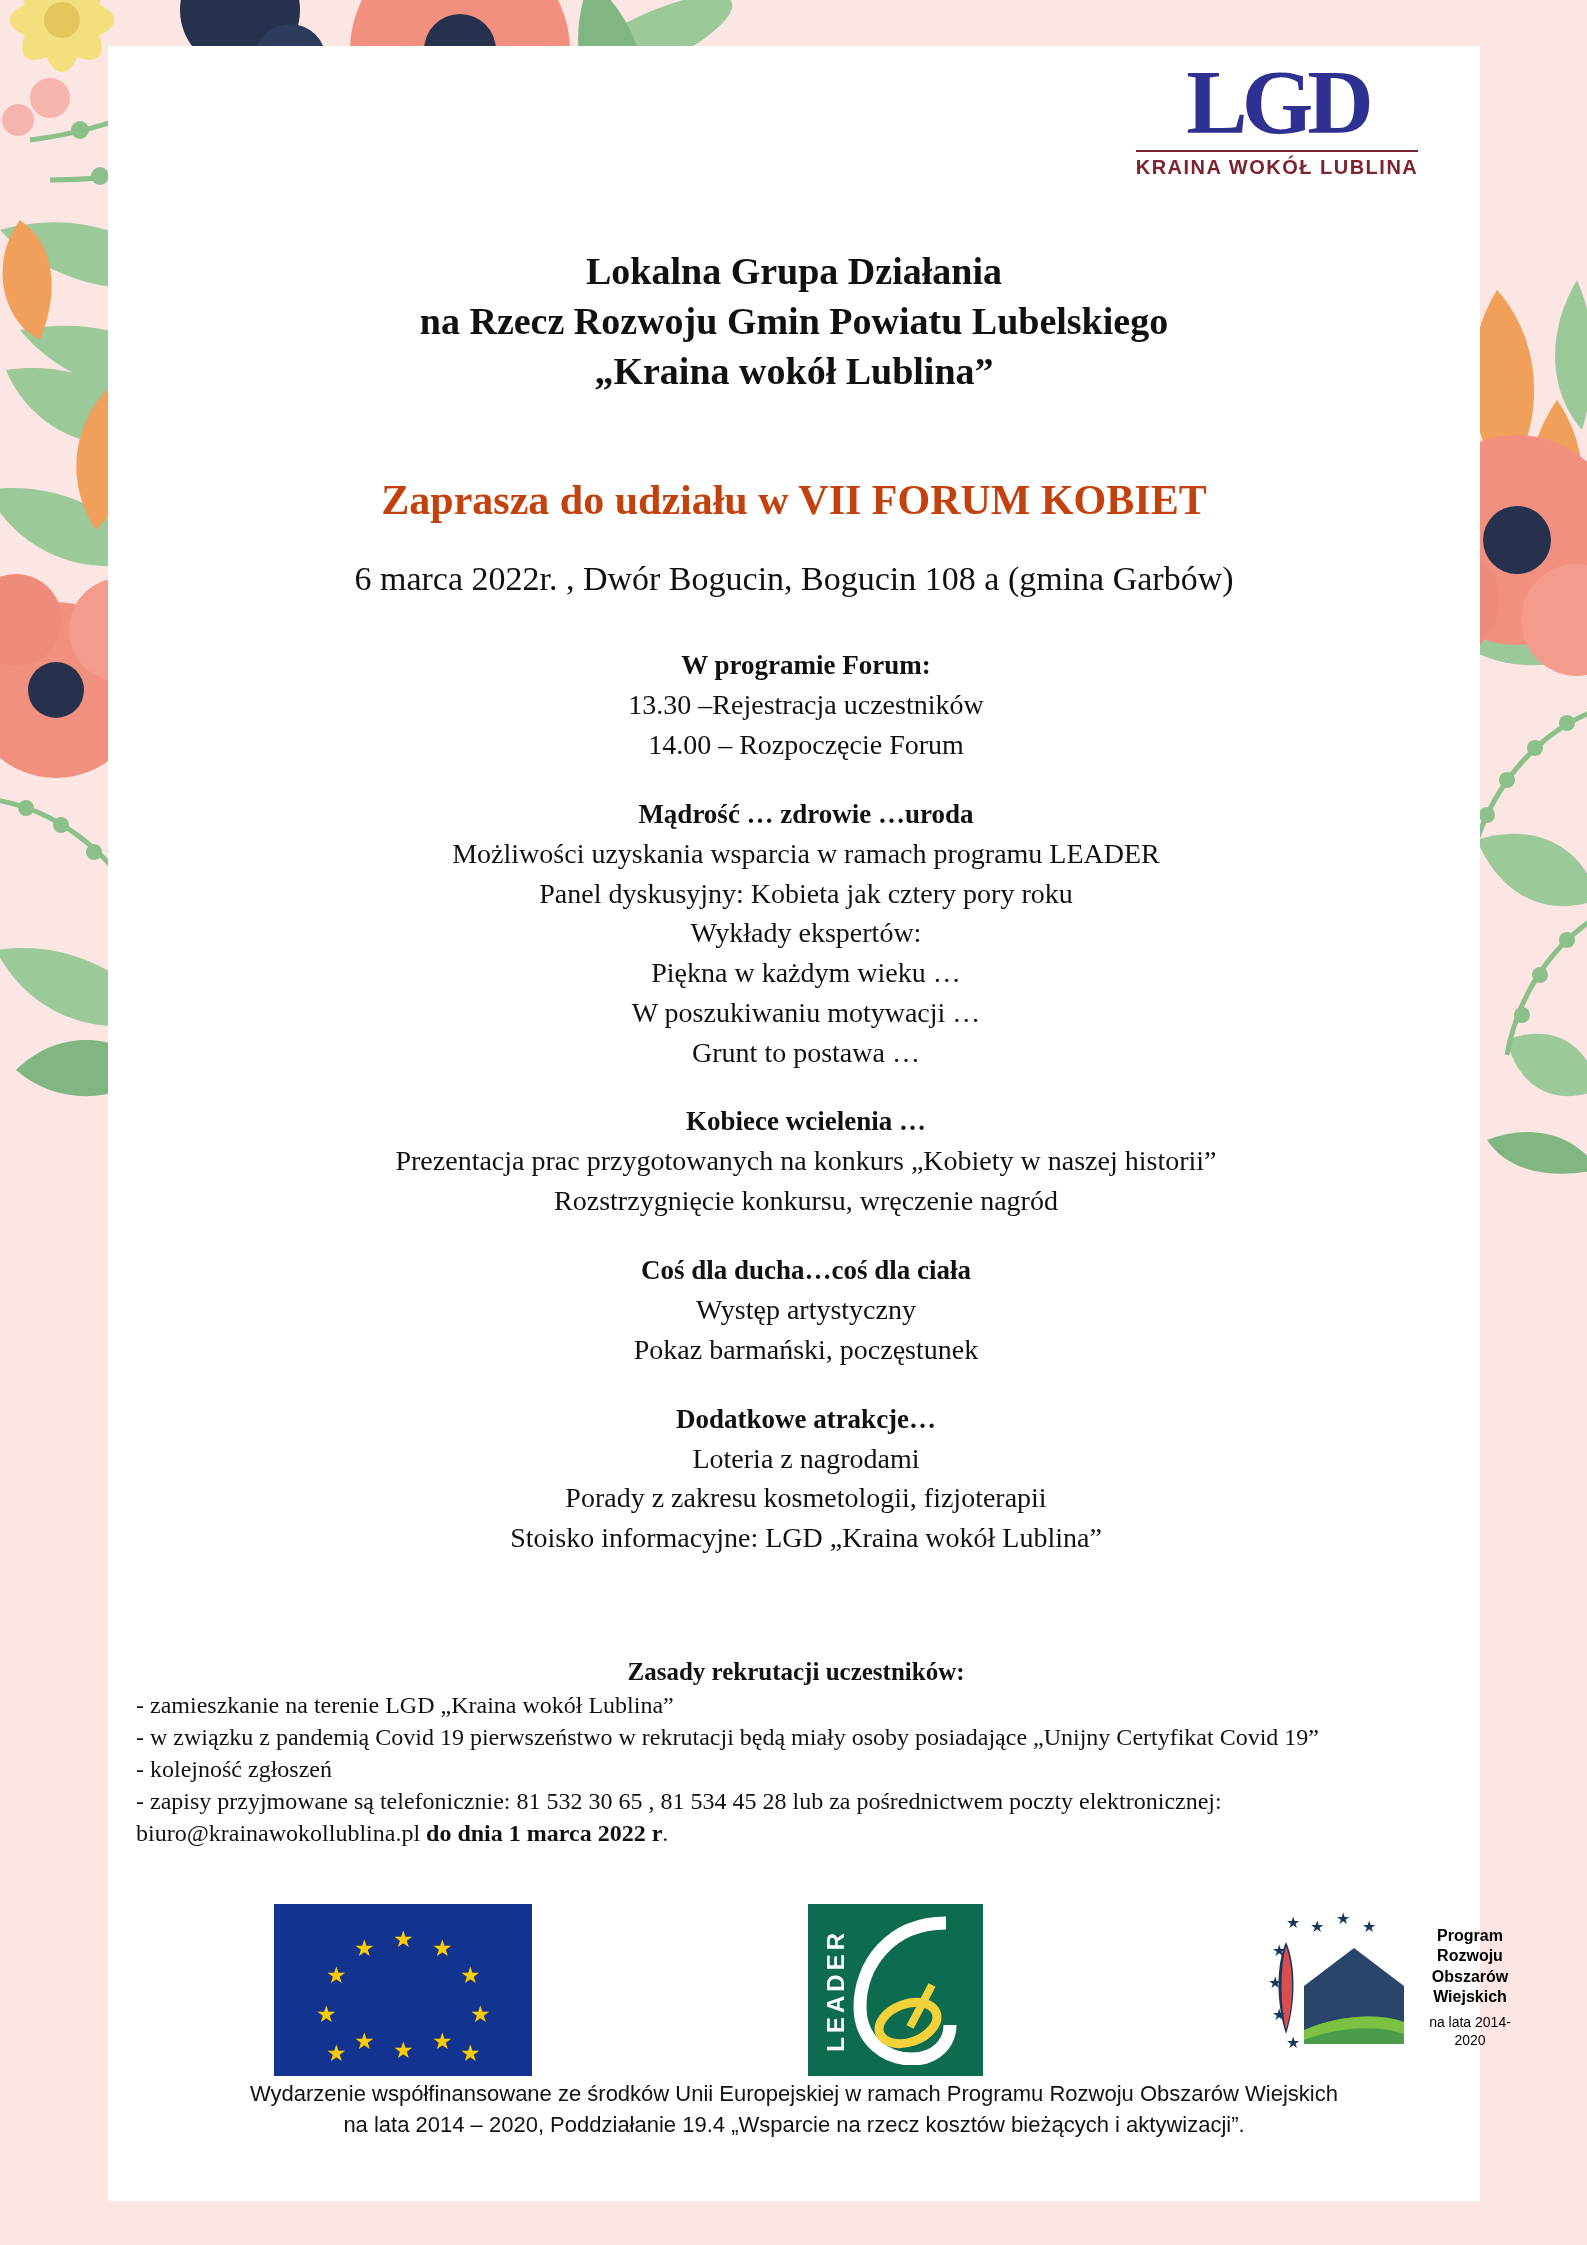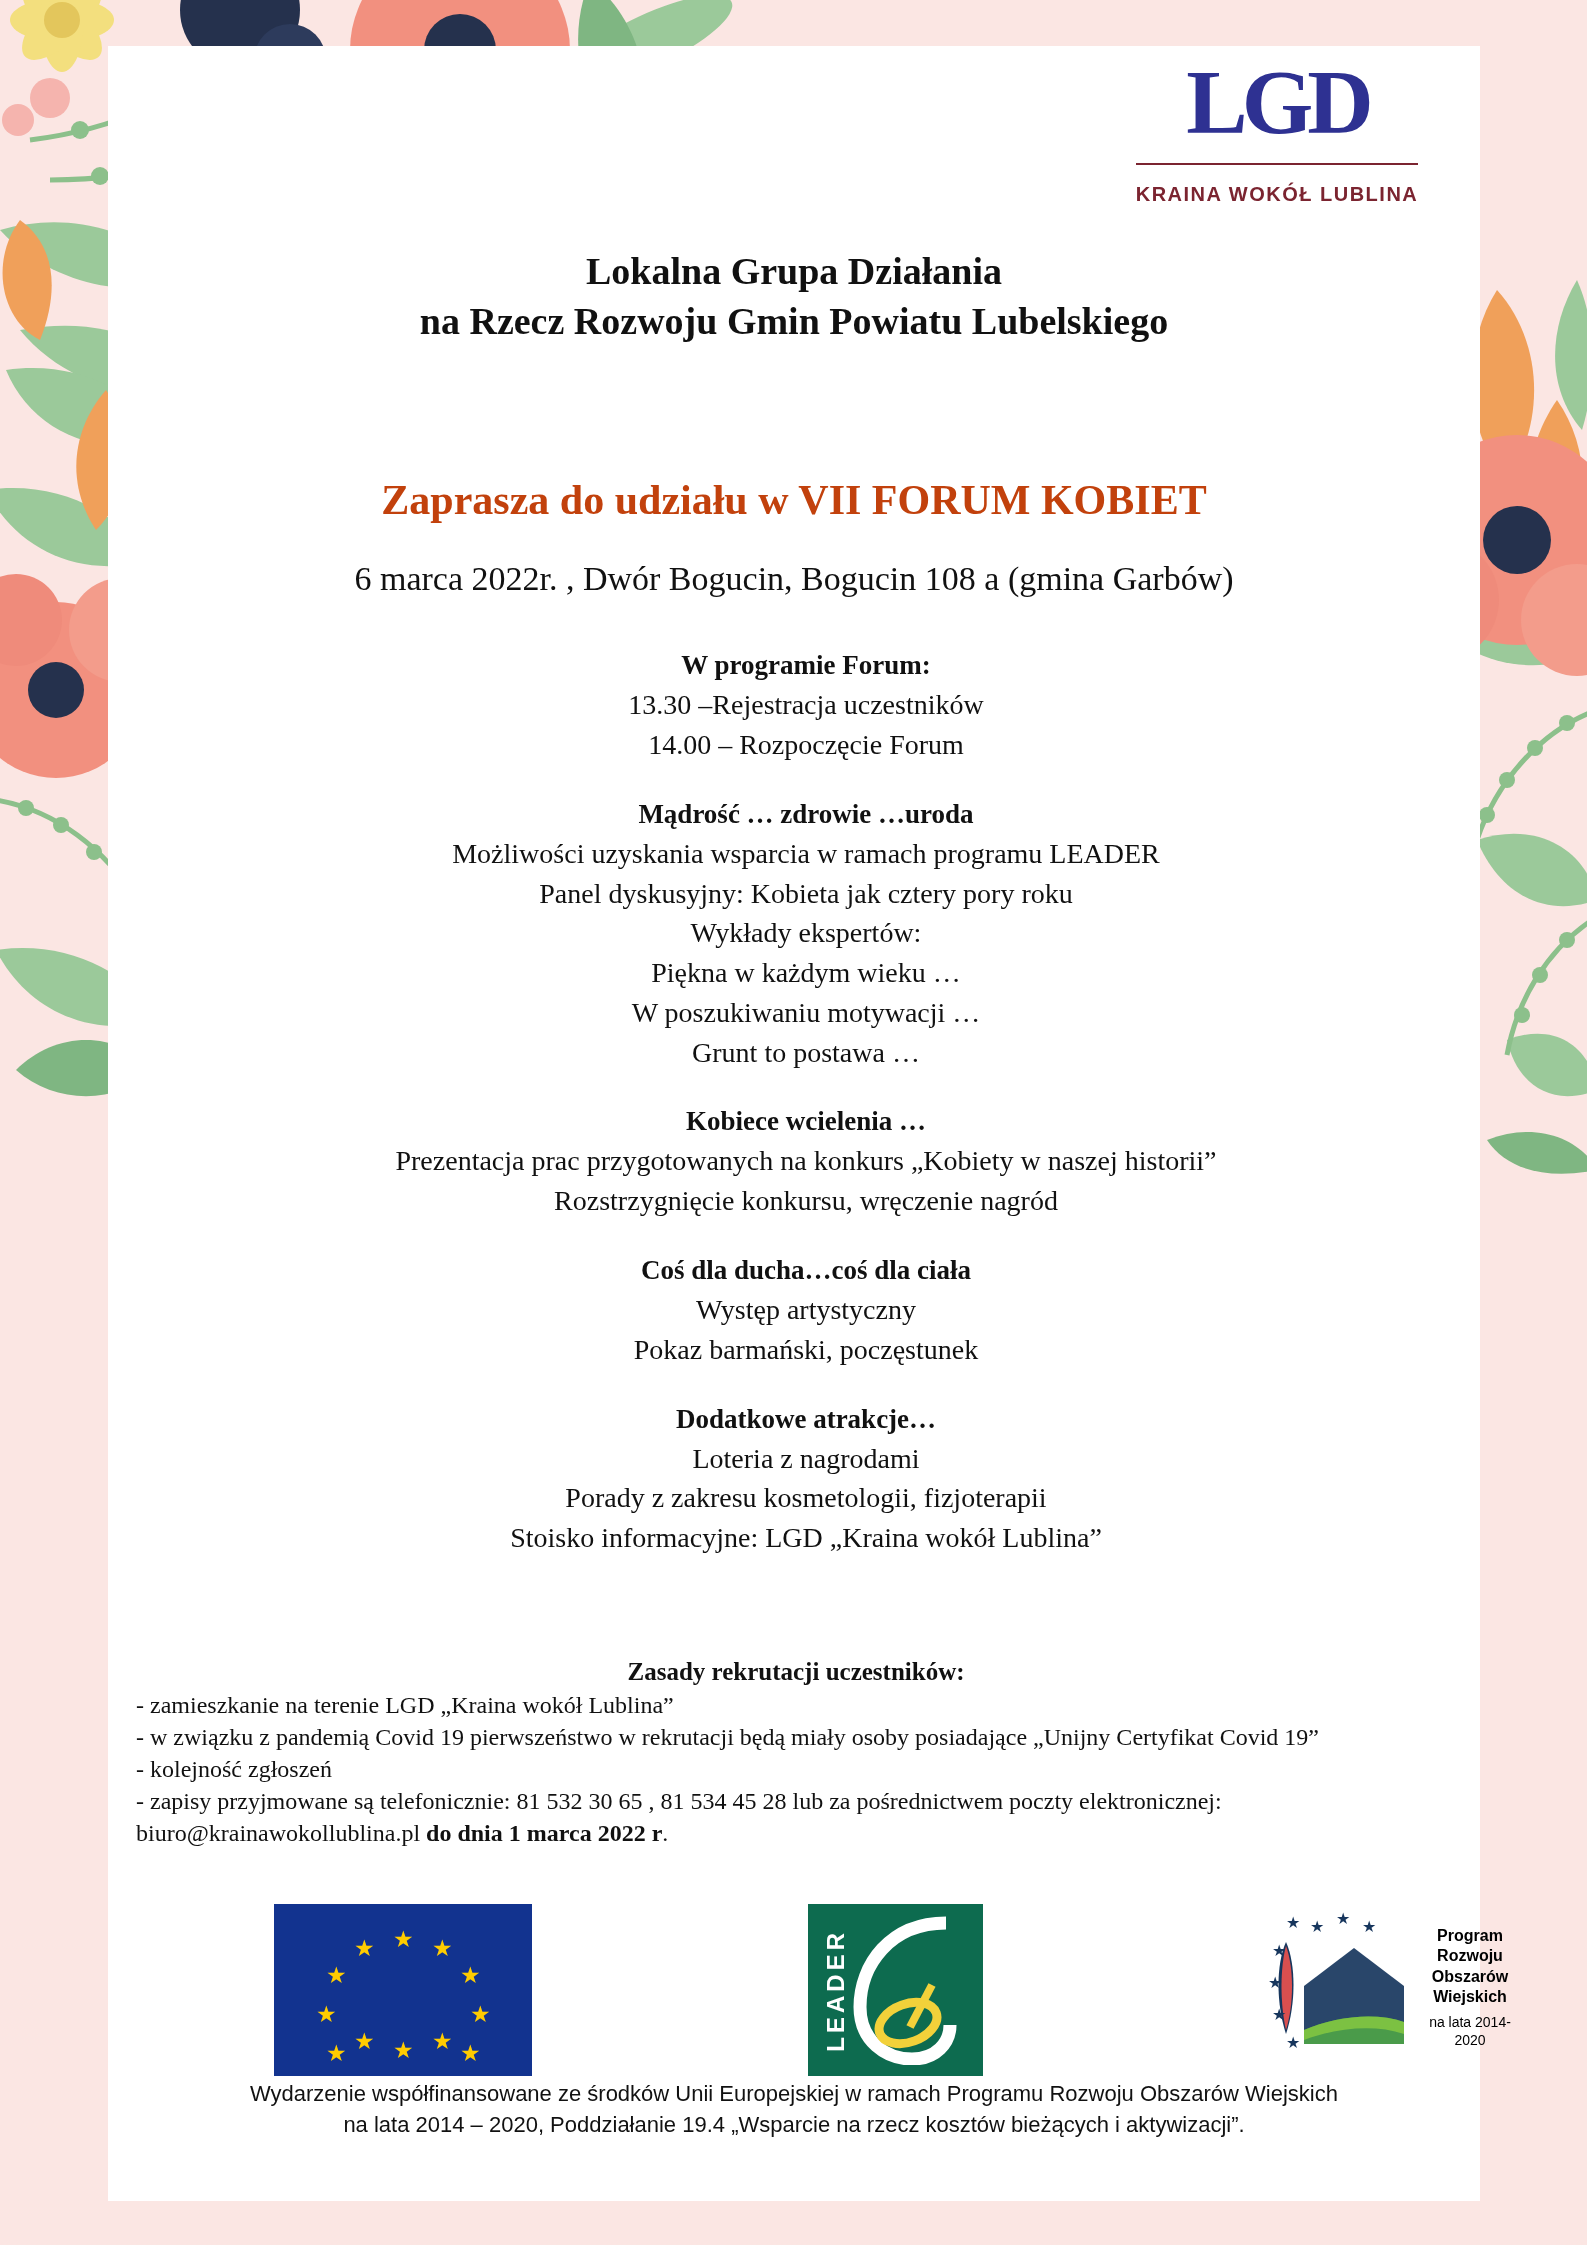--- a/index.html
+++ b/index.html
@@ -51,28 +51,28 @@
   }
   .logo .lgd-mark {
     font-family: "Liberation Serif", serif;
     font-size: 92px;
     font-weight: bold;
     letter-spacing: -6px;
     color: #2e3192;
     line-height: 1;
   }
   .logo .lgd-sub {
-    margin-top: 15px;
+    margin-top: 2px;
     font-family: "Liberation Sans", sans-serif;
     font-size: 20px;
     font-weight: bold;
     letter-spacing: 1.5px;
     color: #7b2430;
     border-top: 2px solid #7b2430;
-    padding-top: 18px;
+    padding-top: 4px;
     display: inline-block;
   }
 
   .org {
     position: absolute;
     top: 200px;
     left: 0;
     width: 100%;
     text-align: center;
     font-size: 38px;
@@ -366,20 +366,21 @@
   <div class="content">
 
     <div class="logo">
       <div class="lgd-mark">LGD</div>
       <div class="lgd-sub">KRAINA WOKÓŁ LUBLINA</div>
     </div>
 
     <div class="org">
       <div>Lokalna Grupa Działania</div>
       <div>na Rzecz Rozwoju Gmin Powiatu Lubelskiego</div>
+      <div>„Kraina wokół Lublina”</div>
     </div>
 
     <div class="title">Zaprasza do udziału w VII FORUM KOBIET</div>
     <div class="subtitle">6 marca  2022r. , Dwór Bogucin, Bogucin 108 a (gmina Garbów)</div>
 
     <div class="body-block">
 
       <div class="sec">
         <div class="sec-head">W programie Forum:</div>
         <div class="sec-line">13.30 –Rejestracja uczestników</div>

